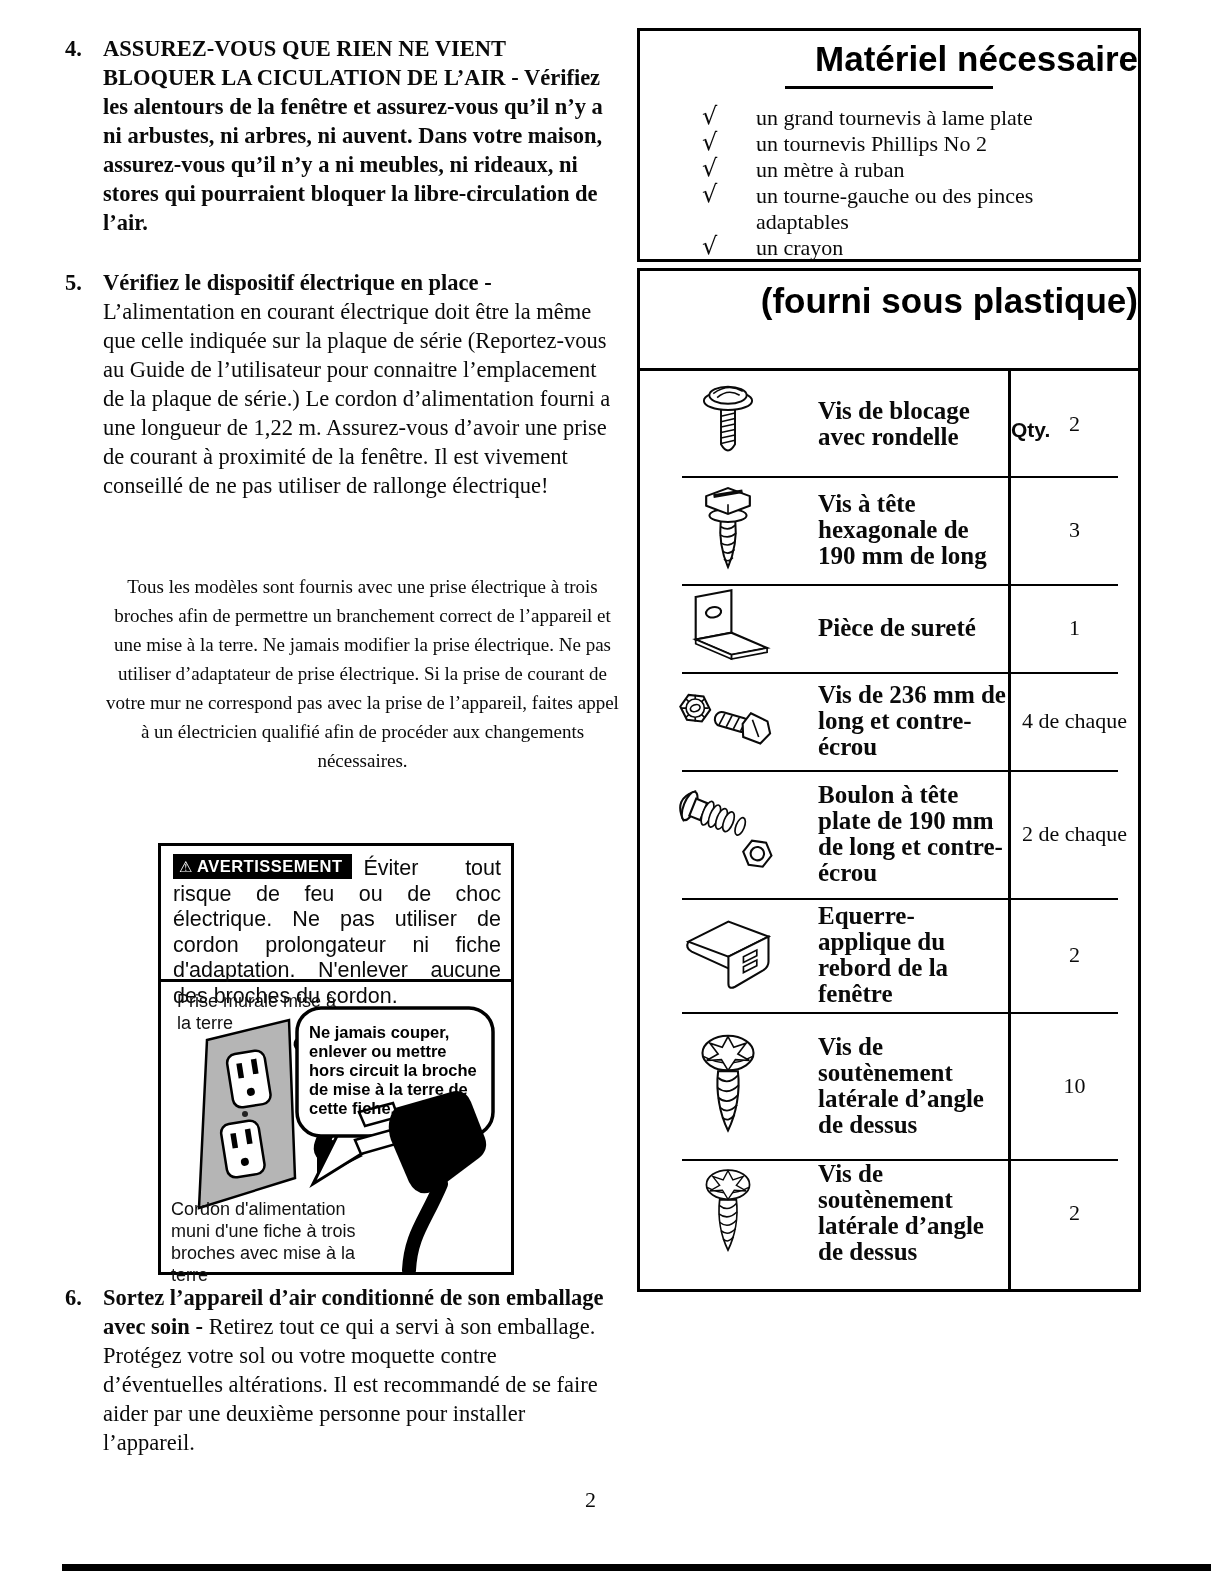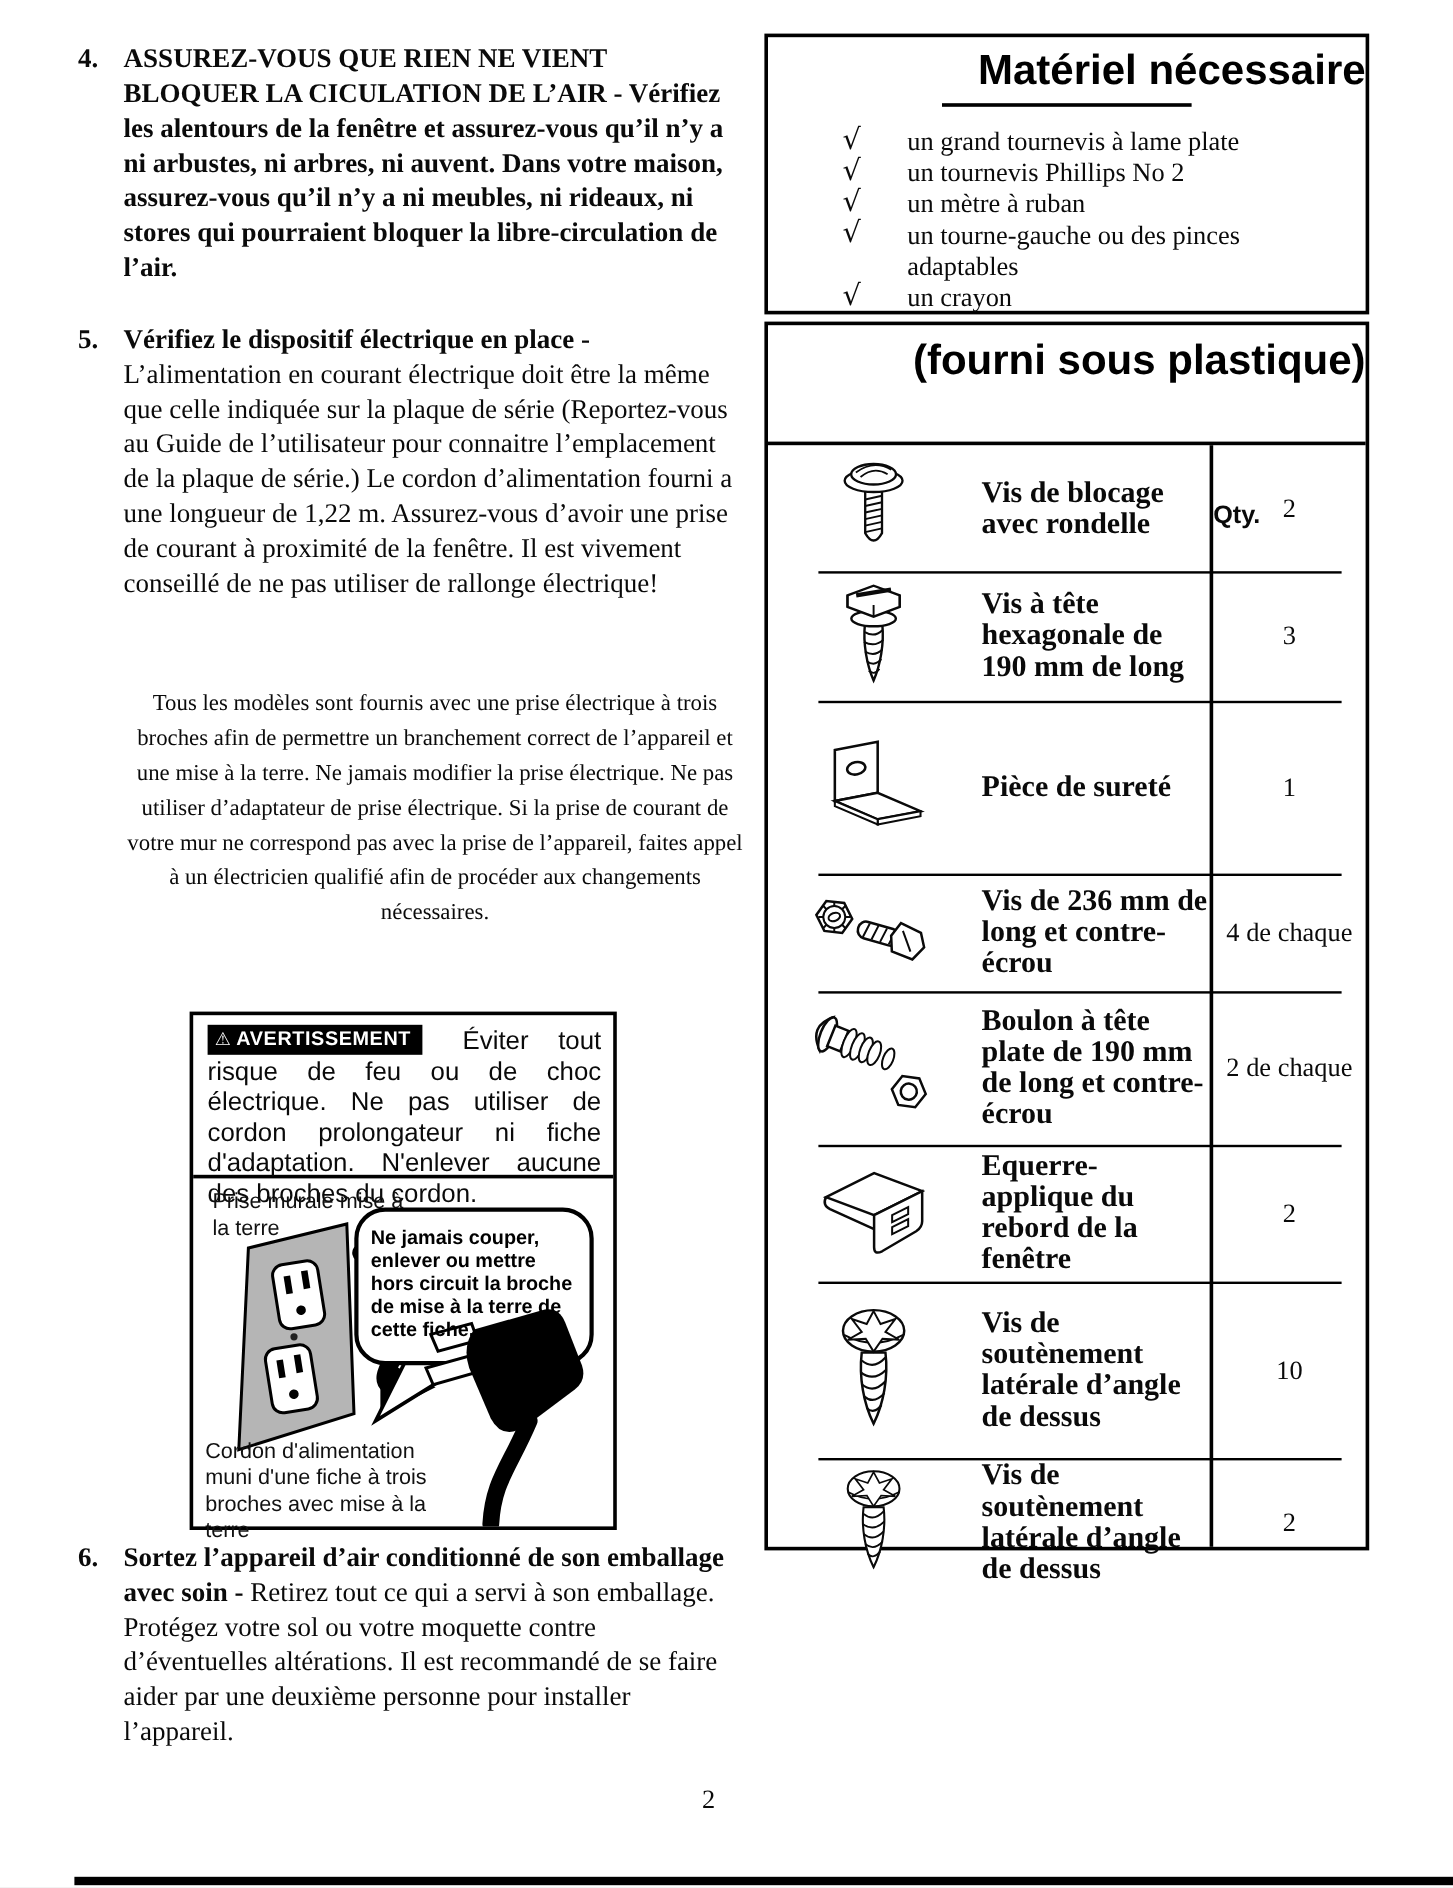--- a/index.html
+++ b/index.html
@@ -11,21 +11,21 @@
   
   .num-item{position:absolute;padding-left:38px;width:519px;font-size:22.5px;line-height:29px;text-align:left;}
   .num-item .num{position:absolute;left:0;top:0;font-weight:bold;}
   .num-item .bold{font-weight:bold;}
   .plain-para{position:absolute;font-size:19px;line-height:29px;width:519px;text-align:center;}
   
   .warnbox{position:absolute;left:158px;top:843px;width:356px;height:432px;border:3px solid #000;box-sizing:border-box;background:#fff;}
   .warn-text{box-sizing:border-box;height:136px;border-bottom:3px solid #000;padding:8px 10px 0 12px;
     font-family:"Liberation Sans","DejaVu Sans",sans-serif;font-size:21.5px;line-height:25.5px;text-align:justify;}
   .warn-badge{display:inline-block;background:#000;color:#fff;font-weight:bold;font-size:16.5px;
-    padding:3px 9px 3px 6px;line-height:19px;vertical-align:3px;letter-spacing:.5px;white-space:nowrap;margin-right:34px;}
+    padding:3px 9px 3px 6px;line-height:19px;vertical-align:3px;letter-spacing:.5px;white-space:nowrap;margin-right:12px;}
   .warn-badge .tri{font-size:15px;margin-right:4px;}
   .illus{position:relative;height:290px;}
   .illus svg{position:absolute;left:0;top:0;}
   .illus-label{position:absolute;font-family:"Liberation Sans","DejaVu Sans",sans-serif;font-size:18px;line-height:22px;color:#111;}
   .bubble-text{position:absolute;left:148px;top:41px;width:172px;
     font-family:"Liberation Sans","DejaVu Sans",sans-serif;font-weight:bold;font-size:16.5px;line-height:19px;color:#000;}
   
   .rbox{position:absolute;left:637px;width:504px;border:3px solid #000;box-sizing:border-box;background:#fff;}
   .box-title{font-family:"Liberation Sans","DejaVu Sans",sans-serif;font-weight:bold;text-align:right;
     font-size:35px;line-height:39px;color:#000000;}
@@ -42,21 +42,21 @@
   .qty-header{position:absolute;left:371px;right:0;top:5px;text-align:left;
     font-family:"Liberation Sans","DejaVu Sans",sans-serif;font-weight:bold;font-size:21px;margin-top:42px;}
   .pt-row{position:relative;}
   .pt-row .sep{position:absolute;left:42px;right:20px;bottom:-2px;height:2.5px;background:#000;}
   .pt-icon{position:absolute;left:0;top:0;bottom:0;width:175px;display:flex;align-items:center;justify-content:center;}
   .pt-label{position:absolute;left:178px;top:0;bottom:0;width:188px;display:flex;align-items:center;
     font-size:25px;line-height:26px;font-weight:bold;}
   .pt-qty{position:absolute;left:371px;right:0;top:0;bottom:0;display:flex;align-items:center;justify-content:center;
     text-align:center;font-size:22px;line-height:26px;}
   
-  .rh1{height:105px}.rh2{height:108px}.rh3{height:144px}.rh4{height:98px}
+  .rh1{height:105px}.rh2{height:108px}.rh3{height:88px}.rh4{height:98px}
   .rh5{height:128px}.rh6{height:114px}.rh7{height:147px}.rh8{height:107px}
   
   .page-number{position:absolute;left:585px;top:1487px;font-size:22px;}
   .bottom-bar{position:absolute;left:62px;top:1564px;width:1149px;height:7px;background:#000;}
   .lineart{stroke:#0a0a0a;fill:#fff;}
 </style>
 </head>
 <body>
 
 <div class="page">

